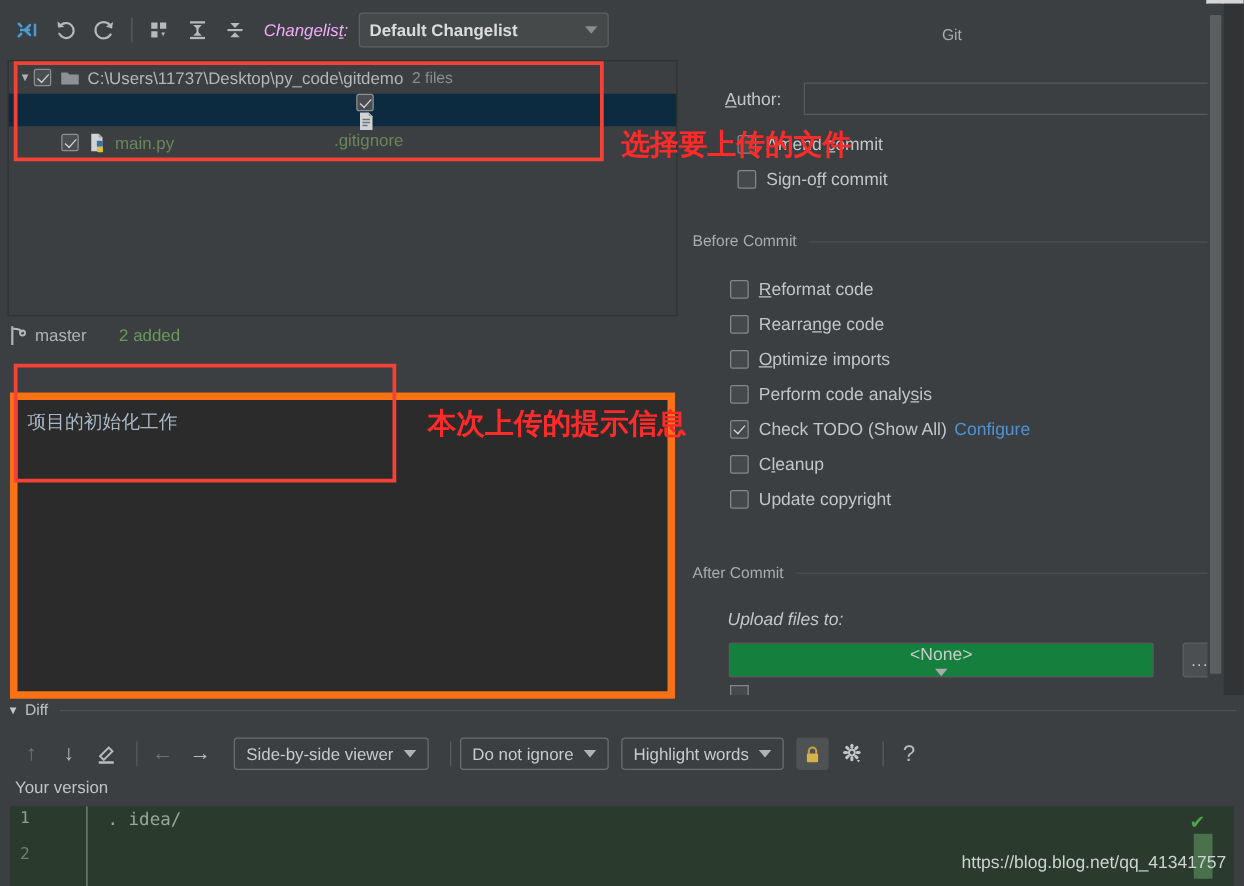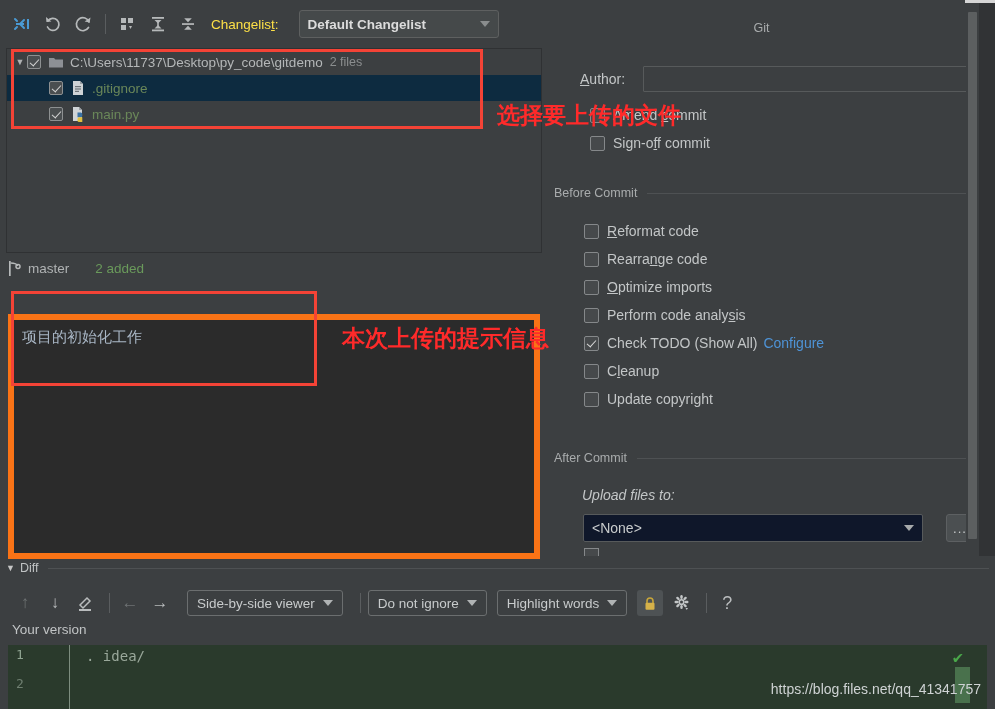--- a/index.html
+++ b/index.html
@@ -39,22 +39,23 @@
     display: flex; align-items: center; padding-left: 8px;
   }
   .tb-btn {
     width: 30px; height: 30px; display: flex; align-items: center; justify-content: center;
     cursor: default;
   }
   .tb-sep {
     width: 1px; height: 20px; background: #5a5d5f; margin: 0 7px;
   }
   .tb-label {
-    color: #fde047; font-size: 13.5px; margin-left: 8px; margin-right: 20px;
+    color: #f0abfc; font-size: 13.5px; margin-left: 8px; margin-right: 8px;
     white-space: nowrap;
+    font-style: italic;
   }
   .tb-label u { text-decoration: underline; }
   .combo {
     height: 28px; min-width: 200px;
     background: #45494a; border: 1px solid #5e6060; border-radius: 3px;
     display: flex; align-items: center; padding: 0 8px;
     color: #dcdcdc; font-weight: bold; font-size: 13.5px;
   }
   .combo .cb-text { flex: 1; white-space: nowrap; }
   .combo .cb-arrow {
@@ -65,21 +66,21 @@
   
   .filetree {
     position: absolute; left: 6px; top: 45px; width: 536px; height: 205px;
     background: #3c3f41; border: 1px solid #2f3133;
     overflow: hidden;
   }
   .row {
     height: 26px; display: flex; align-items: center; padding-left: 6px;
     white-space: nowrap; font-size: 13.5px;
   }
-  .row.selected { background: #0d2b40; }
+  .row.selected { background: #0d2b40; flex-direction: column; }
   .tri {
     width: 14px; display: inline-flex; align-items: center; justify-content: center;
     color: #aeb0b1; font-size: 9px;
   }
   .cbox {
     width: 14px; height: 14px; border: 1px solid #8d9091; border-radius: 2px;
     background: #4a4e50; position: relative; margin-right: 6px; flex: none;
   }
   .cbox.checked::after {
     content: ""; position: absolute; left: 3.5px; top: 0.5px;
@@ -206,24 +207,24 @@
     content: ""; position: absolute; left: 4px; top: 1px;
     width: 4px; height: 8px; border: solid #d8d8d8; border-width: 0 1.7px 1.7px 0;
     transform: rotate(42deg);
   }
   .chkrow .ctext { color: #c3c6c7; font-size: 14px; }
   .chkrow .ctext u { text-decoration: underline; }
   .cfg-link { color: #4e93d6; font-size: 14px; margin-left: 6px; }
 
   .upload-label { position: absolute; color: #c3c6c7; font-size: 14px; }
   .upload-combo {
-    position: absolute; height: 28px; background: #0f172a;
+    position: absolute; height: 28px; background: #15803d;
     border: 1px solid #575a5b; border-radius: 2px;
     display: flex; align-items: center; padding: 0 8px;
-    color: #c9cccd; font-size: 14px;
+    color: #c9cccd; font-size: 14px; flex-direction: column;
   }
   .upload-combo .ucb-text { flex: 1; }
   .upload-combo .ucb-arr {
     width: 0; height: 0; border-left: 5px solid transparent; border-right: 5px solid transparent;
     border-top: 6px solid #a7aaab;
   }
   .ell-btn {
     position: absolute; width: 28px; height: 28px; background: #4b4f51;
     border: 1px solid #5d6062; border-radius: 3px;
     display: flex; align-items: center; justify-content: center;
@@ -546,21 +547,21 @@
 
   <div class="diff-body">
     <div class="gutter">
       <div class="gl">1</div>
       <div class="gl dim">2</div>
     </div>
     <div class="code-line" style="top:3px;">. idea/</div>
     <div class="code-line" style="top:32px;"></div>
     <div class="greenmark">✔</div>
     <div class="greenbar"></div>
-    <div class="watermark">https://blog.files.net/qq_41341757</div>
+    <div class="watermark">https://blog.blog.net/qq_41341757</div>
   </div>
 
   <div class="ann-rect" style="left:11px; top:49px; width:472px; height:80px;"></div>
   <div class="ann-text" style="left:497px; top:100px;">选择要上传的文件</div>
 
   <div class="ann-rect" style="left:11px; top:291px; width:306px; height:95px;"></div>
   <div class="ann-text" style="left:342px; top:323px;">本次上传的提示信息</div>
 
 </div>
 

